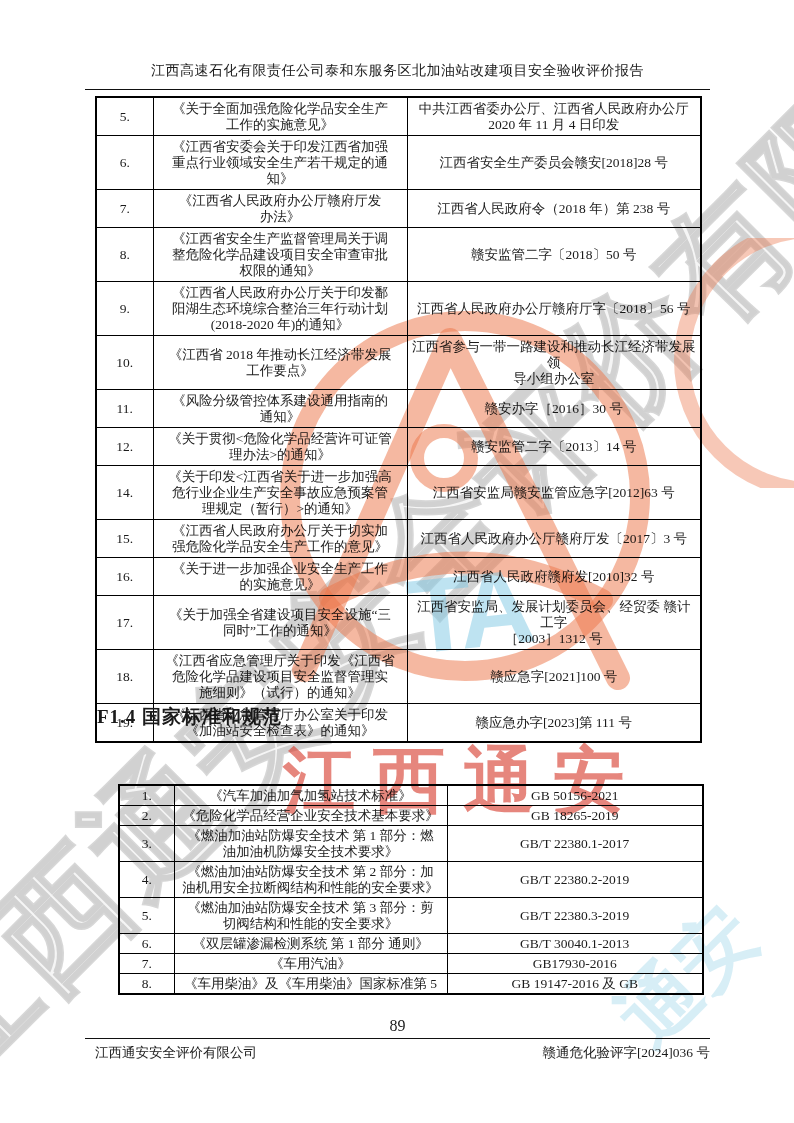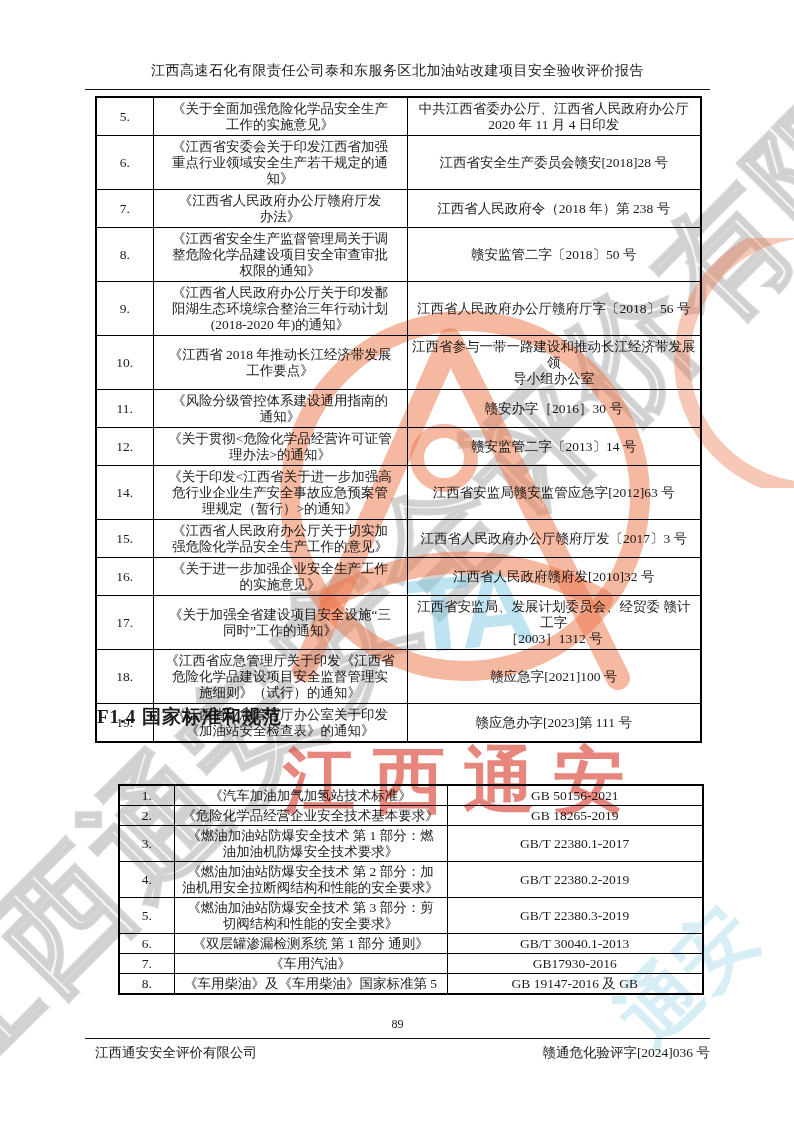--- a/index.html
+++ b/index.html
@@ -28,21 +28,21 @@
   .tbl-regs td{line-height:16px;padding:2.5px 3px;}
   .tbl-stds{position:absolute;top:784px;left:118px;width:584px;border:2px solid #000;}
   .tbl-stds td,.tbl-stds th{line-height:16px;padding:1.5px 3px;}
   .sec-heading{
     position:absolute;top:704px;left:97px;
     font-size:19px;font-weight:bold;letter-spacing:1px;
     font-family:"Liberation Serif","DejaVu Serif",serif;
   }
   .page-number{
     position:absolute;top:1017px;left:85px;width:625px;
-    text-align:center;font-size:12px;
+    text-align:center;font-size:16px;
   }
   .footer-rule{
     position:absolute;top:1038px;left:85px;width:625px;
     border-top:1.5px solid #111;height:0;
   }
   .doc-footer{
     position:absolute;top:1044px;left:85px;width:625px;
     display:flex;justify-content:space-between;font-size:13.5px;
   }
   .doc-footer .left{padding-left:10px;}

